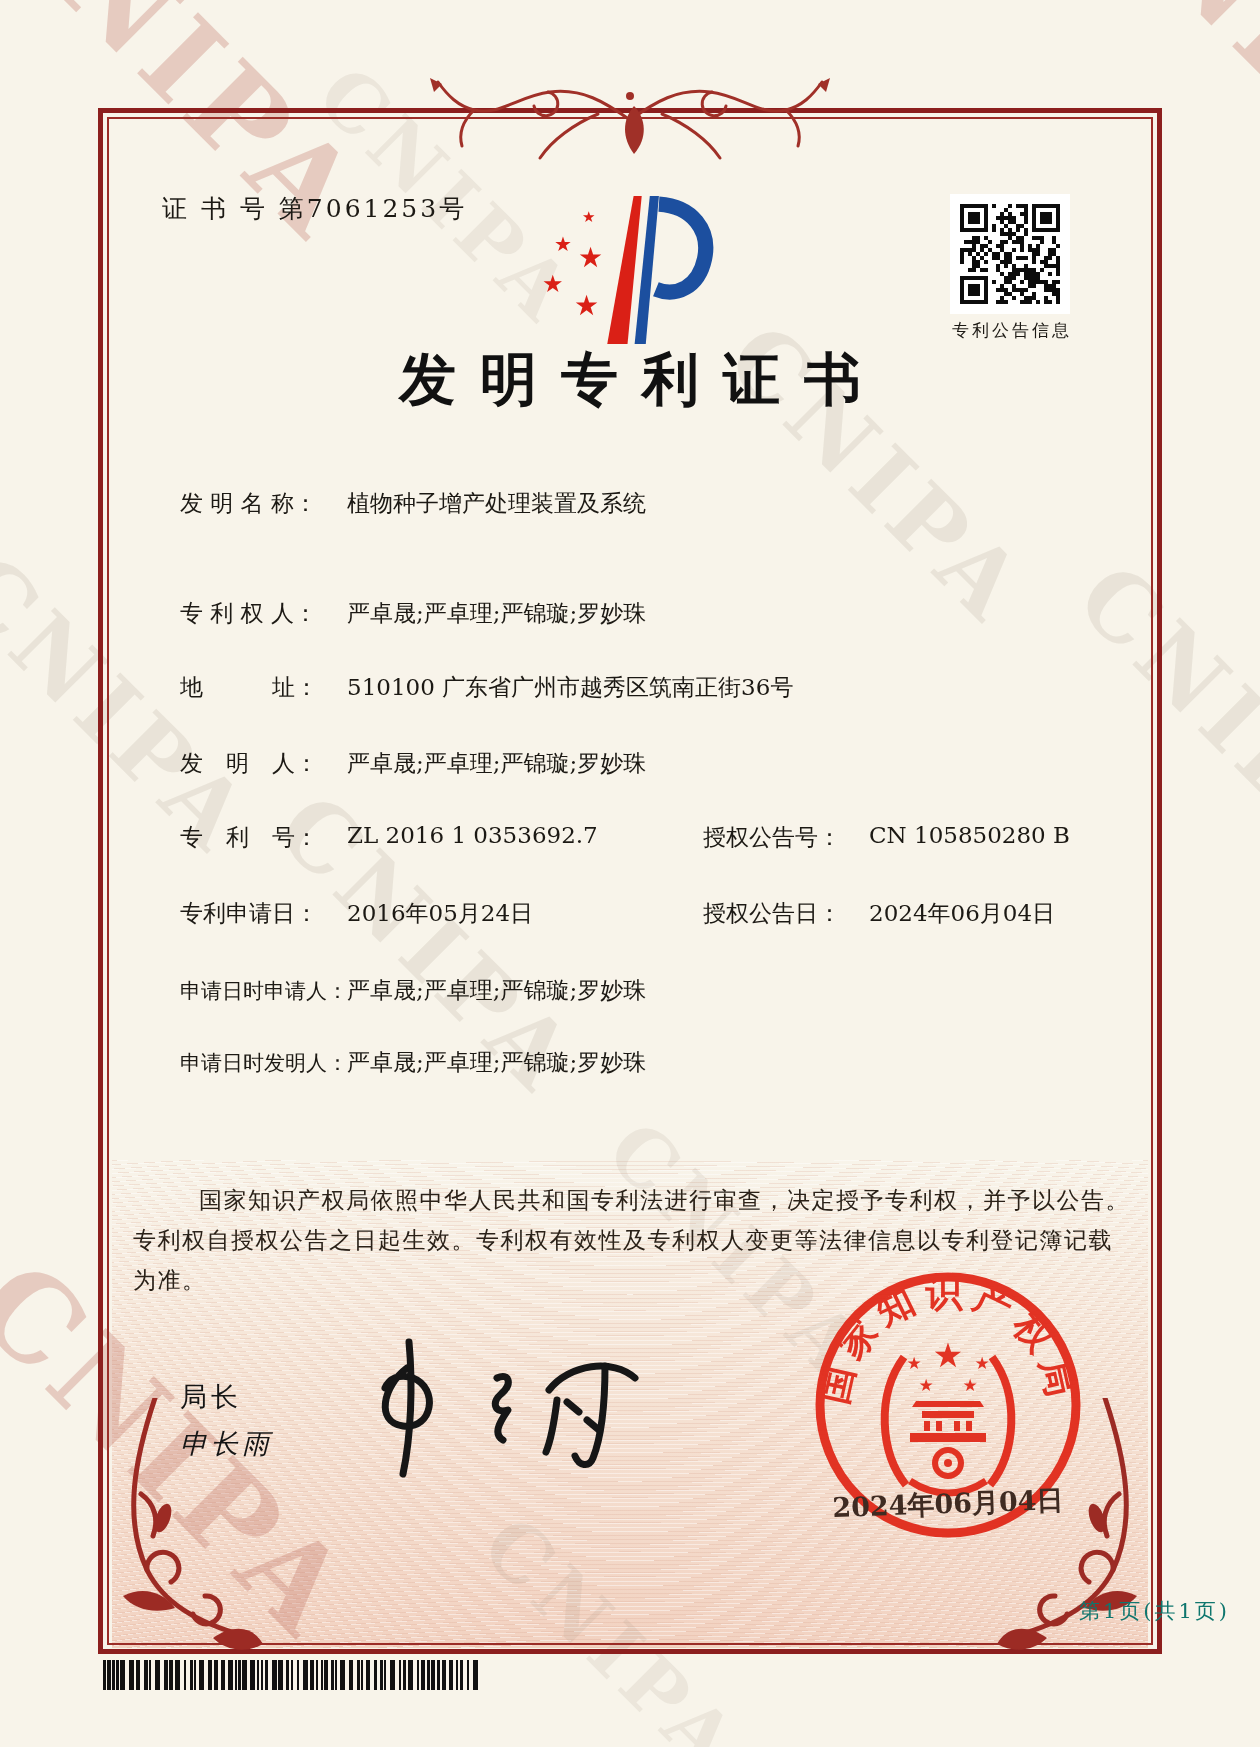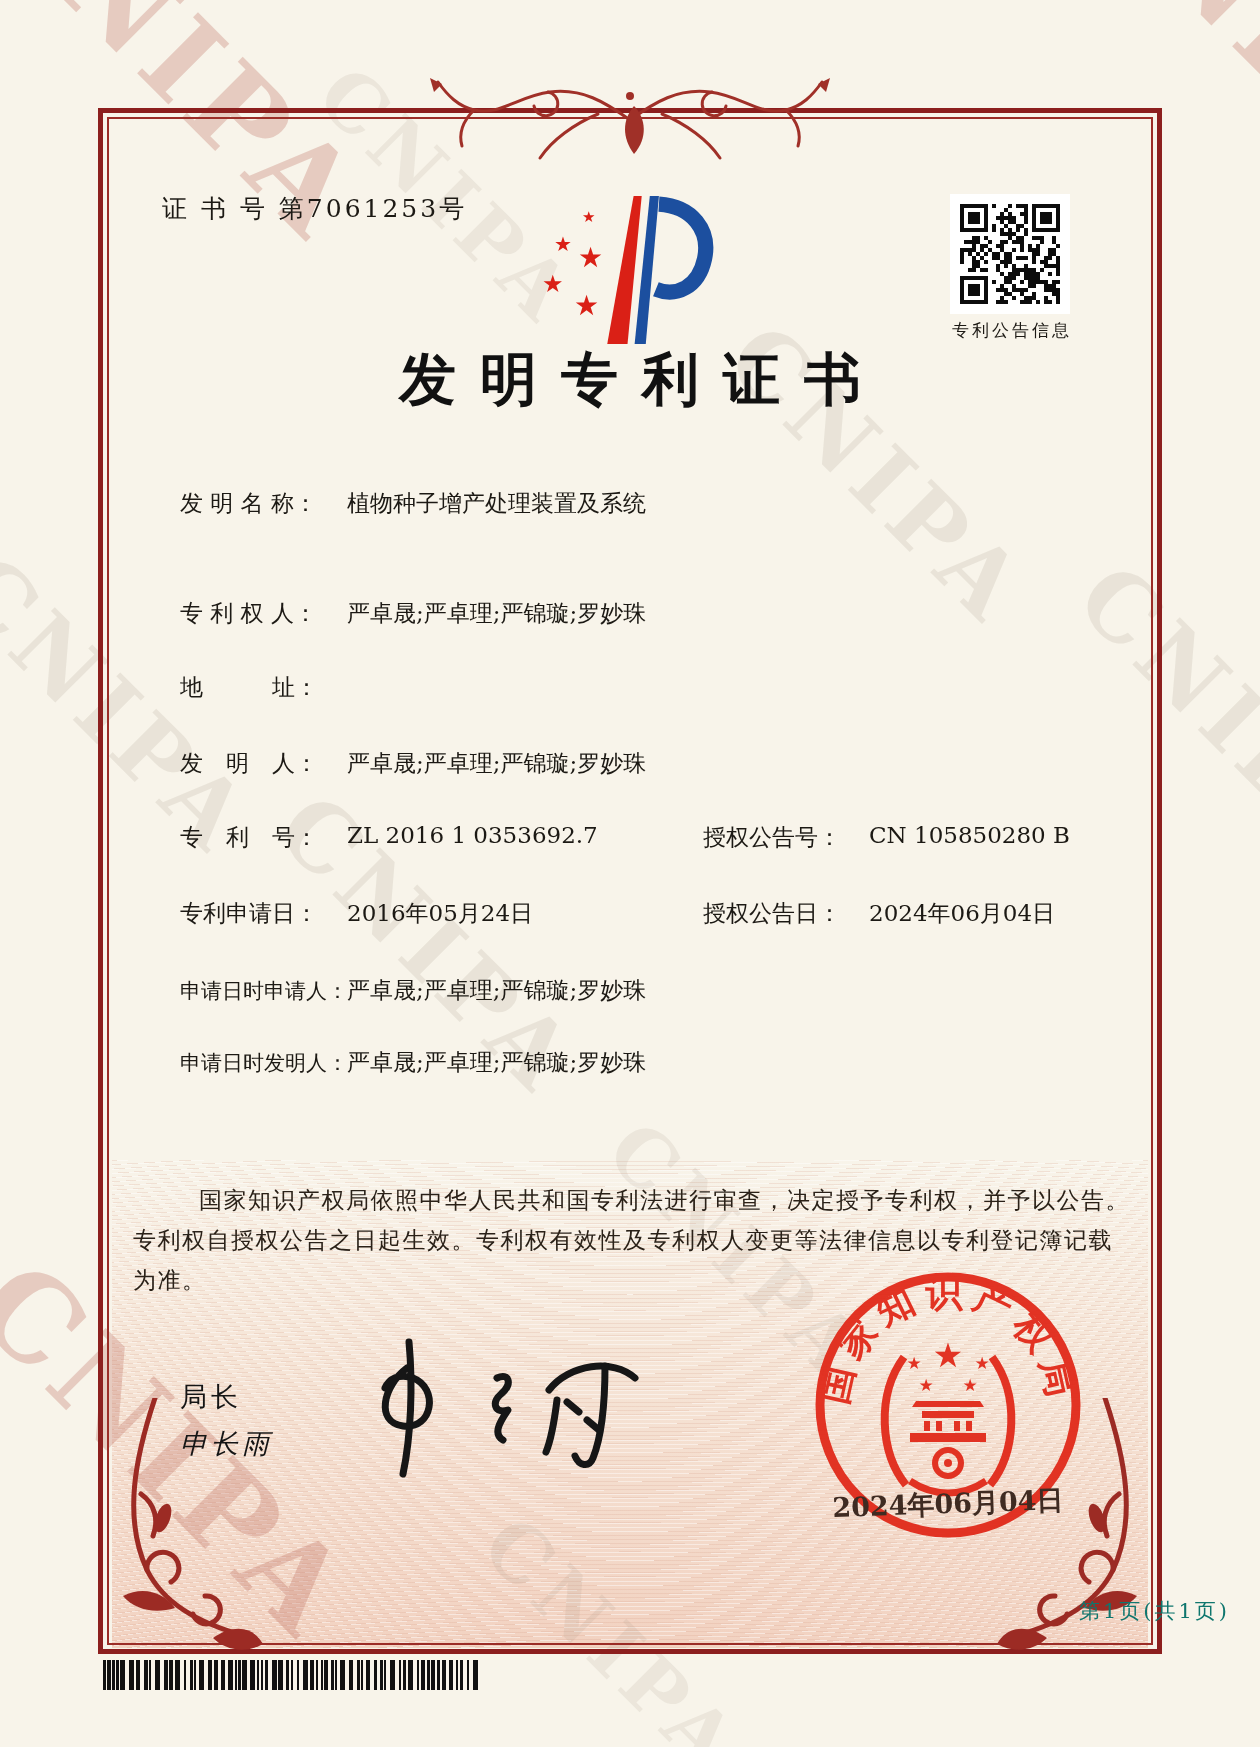--- a/index.html
+++ b/index.html
@@ -383,20 +383,21 @@
   <div class="row" style="top:488px">
     <span class="flabel">发 明 名 称：</span>
     <span class="fvalue">植物种子增产处理装置及系统</span>
   </div>
   <div class="row" style="top:598px">
     <span class="flabel">专 利 权 人：</span>
     <span class="fvalue">严卓晟;严卓理;严锦璇;罗妙珠</span>
   </div>
   <div class="row" style="top:672px">
     <span class="flabel">地　　　址：</span>
+    <span class="fvalue">510100 广东省广州市越秀区筑南正街36号</span>
   </div>
   <div class="row" style="top:748px">
     <span class="flabel">发　明　人：</span>
     <span class="fvalue">严卓晟;严卓理;严锦璇;罗妙珠</span>
   </div>
   <div class="row" style="top:822px">
     <span class="flabel">专　利　号：</span>
     <span class="fvalue">ZL 2016 1 0353692.7</span>
     <span class="flabel2">授权公告号：</span>
     <span class="fvalue2">CN 105850280 B</span>

